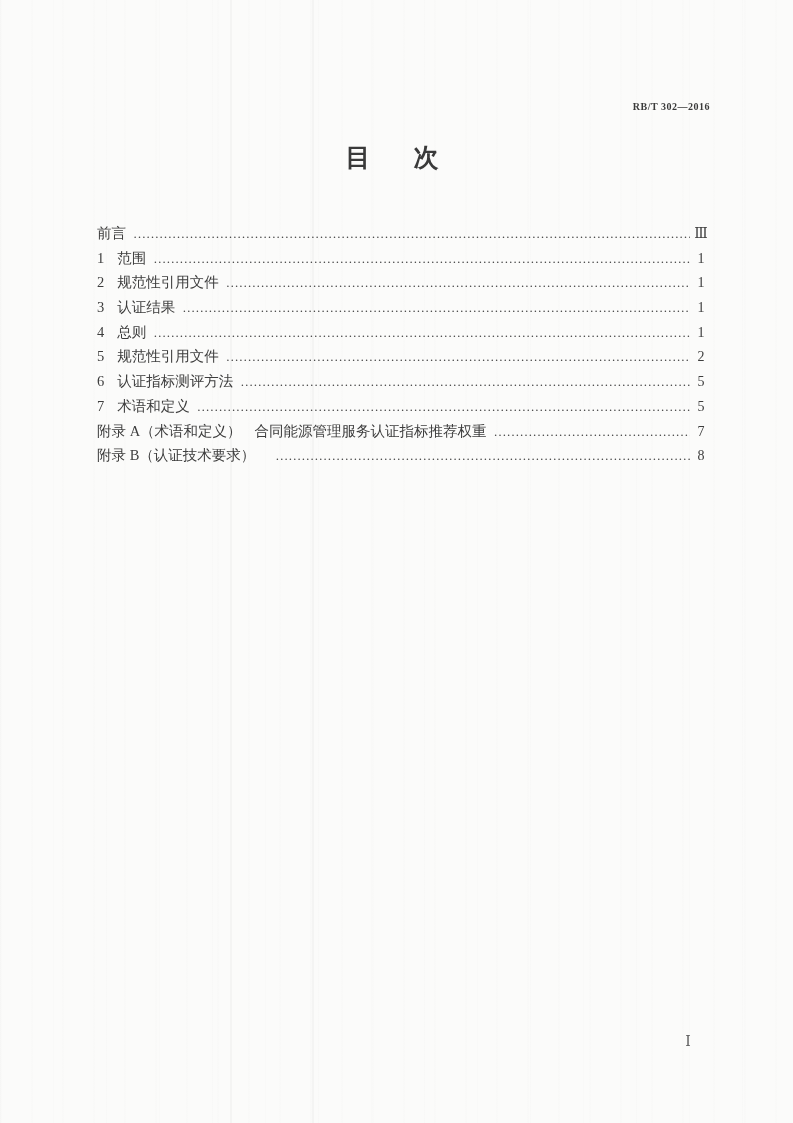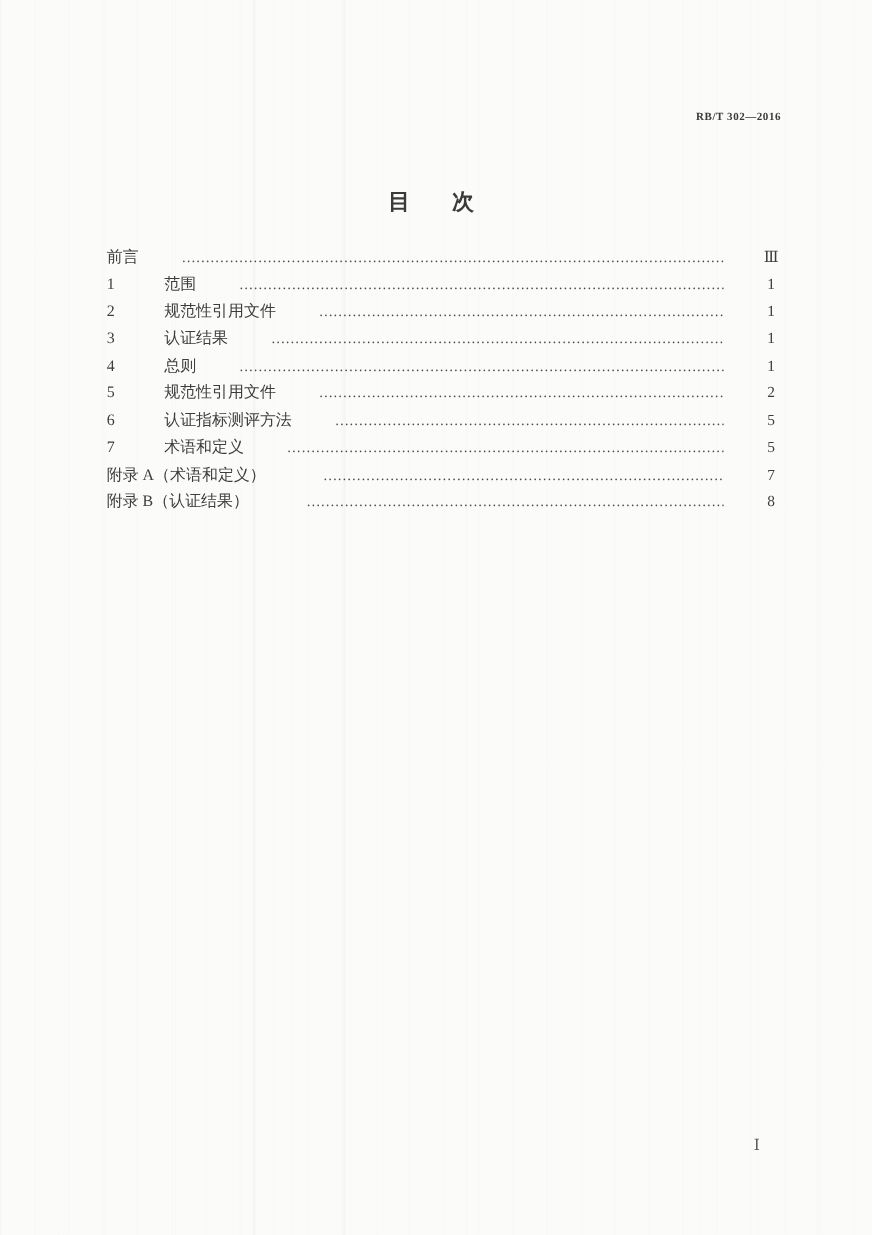--- a/index.html
+++ b/index.html
@@ -33,42 +33,41 @@
     top: 89px;
     right: 83px;
     font-size: 10px;
     font-weight: bold;
     letter-spacing: 0.5px;
     color: #3a3a3a;
     margin-top: 12px;
   }
   .doc-title {
     position: absolute;
-    top: 170px;
+    top: 141px;
     left: 0;
     width: 100%;
     text-align: center;
-    font-size: 20px;
+    font-size: 25px;
     font-weight: bold;
     letter-spacing: 9px;
     color: #3a3a3a;
   }
   .toc {
     position: absolute;
     top: 224px;
     left: 97px;
     right: 81px;
   }
   .toc-row {
     display: flex;
     align-items: baseline;
     height: 24.7px;
     font-size: 14.5px;
     white-space: nowrap;
-    gap: 32px;
   }
   .toc-num { margin-right: 13px; flex: 0 0 auto; }
   .toc-label { flex: 0 0 auto; }
   .toc-leader {
     flex: 1 1 auto;
     overflow: hidden;
     padding-left: 7px;
     padding-right: 5px;
     font-size: 13px;
     letter-spacing: 0px;
@@ -146,25 +145,26 @@
       <span class="toc-page">5</span>
     </div>
       <div class="toc-row">
       <span class="toc-num">7</span>
       <span class="toc-label">术语和定义</span>
       <span class="toc-leader">………………………………………………………………………………………………………………………………………………………………………………………………………………………………………………</span>
       <span class="toc-page">5</span>
     </div>
       <div class="toc-row">
       <span class="toc-num">附录 A（术语和定义）</span>
+      <span class="toc-label">合同能源管理服务认证指标推荐权重</span>
       <span class="toc-leader">………………………………………………………………………………………………………………………………………………………………………………………………………………………………………………</span>
       <span class="toc-page">7</span>
     </div>
       <div class="toc-row">
-      <span class="toc-num">附录 B（认证结果）</span>
+      <span class="toc-num">附录 B（认证技术要求）</span>
       <span class="toc-leader">………………………………………………………………………………………………………………………………………………………………………………………………………………………………………………</span>
       <span class="toc-page">8</span>
     </div>
     </div>
 
   <div class="footer-page-num">Ⅰ</div>
 
 </div>
 
 </body></html>

